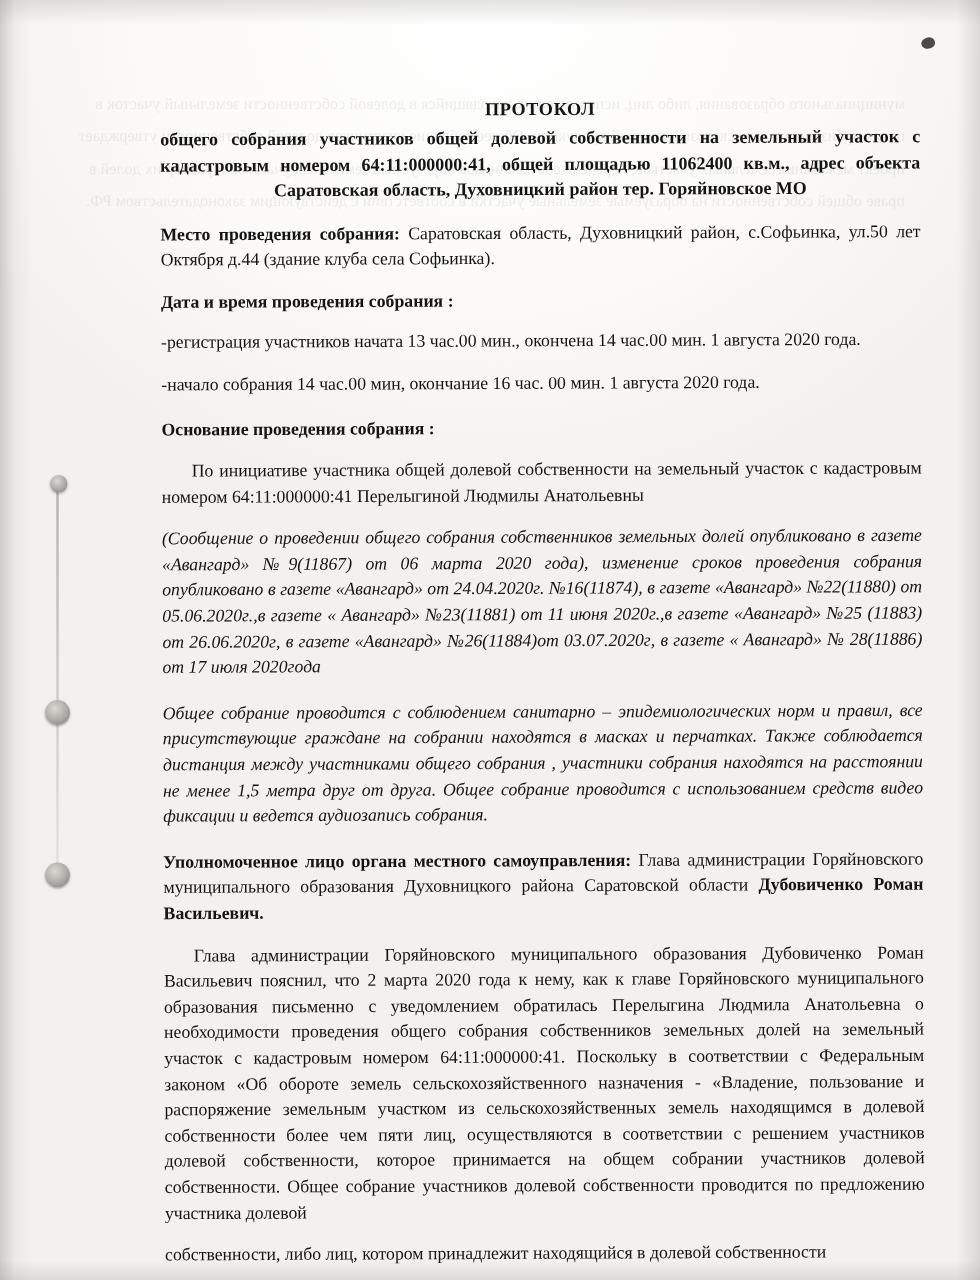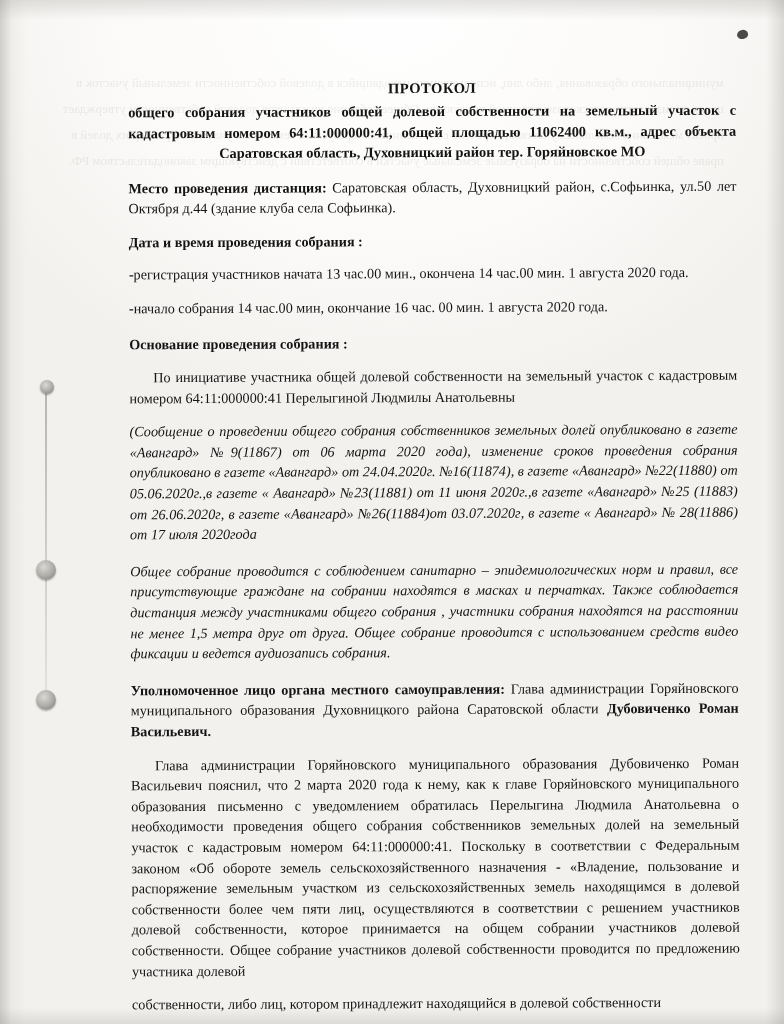--- a/index.html
+++ b/index.html
@@ -175,21 +175,21 @@
   <div class="clip c3"></div>
 
   <div class="doc">
     <div class="content skew">
 
       <div class="title">ПРОТОКОЛ</div>
 
       <div class="subtitle">общего  собрания участников  общей долевой собственности на земельный участок с кадастровым номером 64:11:000000:41, общей площадью  11062400 кв.м., адрес объекта  Саратовская область, Духовницкий район тер. Горяйновское МО</div>
 
       <p class="para-block">
-        <span class="lead">Место  проведения    дистанция:</span>
+        <span class="lead">Место  проведения    собрания:</span>
         <span>Саратовская  область,  Духовницкий  район, с.Софьинка, ул.50 лет Октября д.44 (здание клуба села Софьинка).</span>
       </p>
 
       <p class="heading-line">Дата и время проведения собрания :</p>
 
       <p class="para-block">-регистрация участников начата  13 час.00 мин., окончена 14 час.00 мин.  1 августа 2020 года.</p>
 
       <p class="para-block spaced">-начало собрания  14 час.00 мин, окончание     16  час. 00  мин. 1 августа   2020 года.</p>
 
       <p class="heading-line">Основание проведения собрания :</p>

